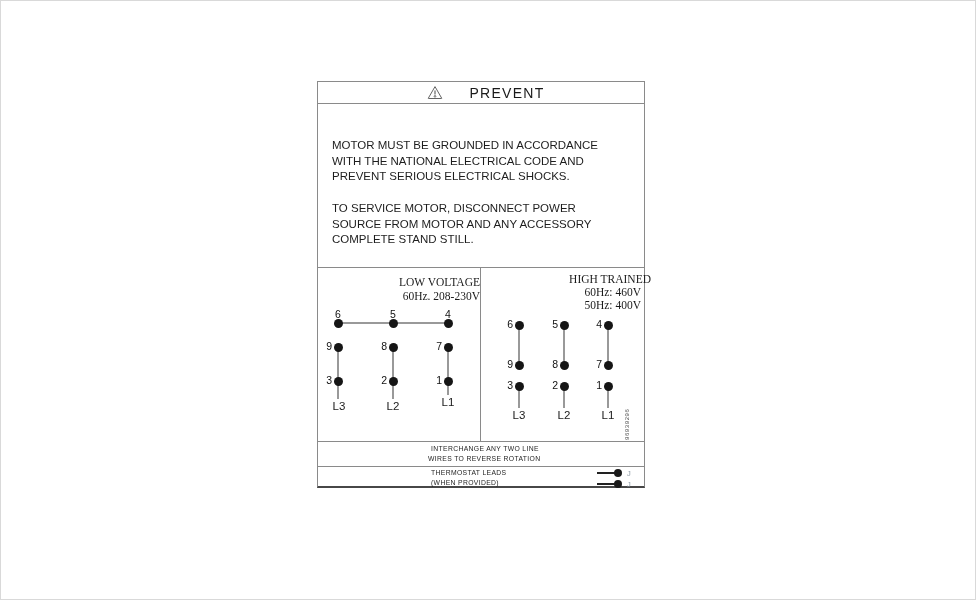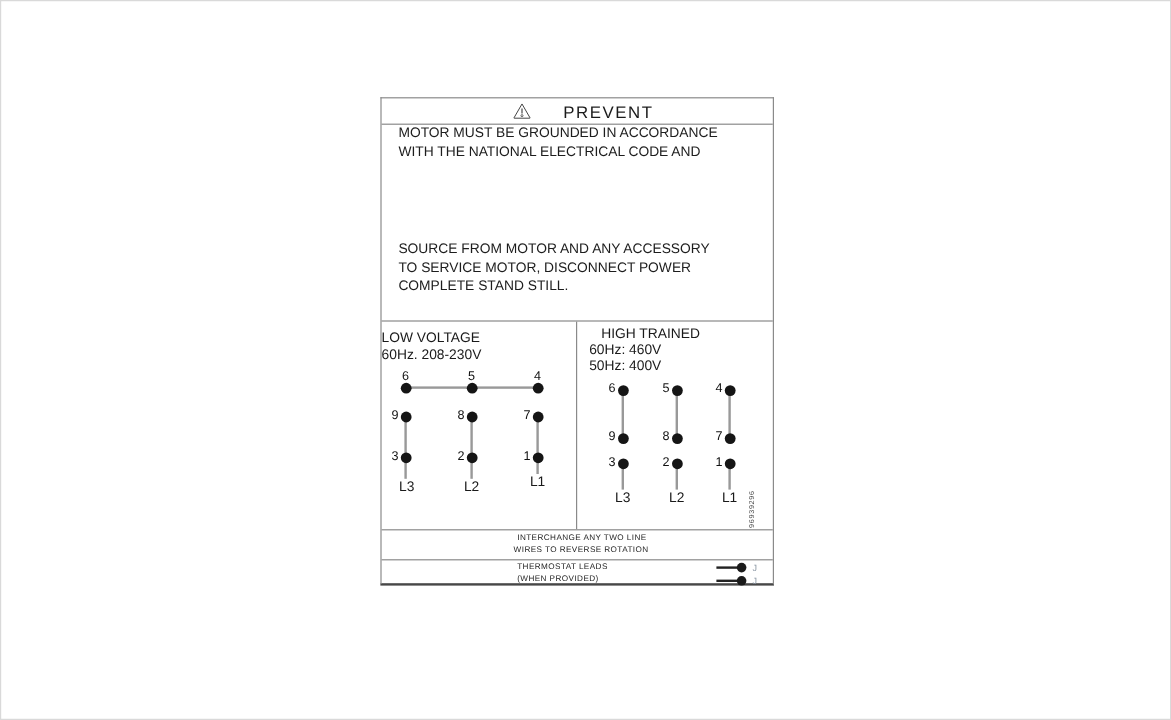--- a/index.html
+++ b/index.html
@@ -17,21 +17,21 @@
        display:flex;align-items:center;justify-content:center;padding-left:10px;box-sizing:border-box;}
   .hdr .title{font-size:14px;letter-spacing:1.3px;color:#1a1a1a;margin-left:26px;}
   .warn-icon{width:16px;height:15px;display:block;}
   
   .para{position:absolute;left:14px;width:300px;font-size:11.5px;line-height:15.6px;color:#1d1d1d;}
   
   .volt{position:absolute;left:0;top:185px;width:326px;height:174px;border-top:1px solid #8a8a8a;}
   .panel{position:absolute;top:0;height:173px;}
   .panel.low{left:0;width:162px;border-right:1px solid #8a8a8a;}
   .panel.high{left:163px;width:163px;}
-  .vtitle,.vsub{position:absolute;text-align:left;color:#1a1a1a;}
+  .vtitle,.vsub{position:absolute;text-align:right;color:#1a1a1a;font-family:Liberation Serif, serif;}
   .vtitle{font-size:11.5px;}
   .vsub{font-size:11.5px;}
   .tnum{position:absolute;font-size:10.5px;line-height:11px;color:#111;width:22px;text-align:center;}
   .tnum.side{width:13px;text-align:right;}
   .dot{position:absolute;width:9px;height:9px;border-radius:50%;background:#151515;}
   .hline{position:absolute;height:1.5px;background:#999;}
   .vline{position:absolute;width:1.5px;background:#999;}
   .llabel{position:absolute;width:24px;text-align:center;font-size:11.5px;color:#1a1a1a;}
   .pn{
     position:absolute;left:143px;top:120px;height:52px;width:9px;
@@ -53,27 +53,28 @@
 
   <div class="hdr">
     <svg class="warn-icon" viewBox="0 0 24 22">
       <path d="M12 2.2 L22 19.5 Q22.3 20 21.6 20 L2.4 20 Q1.7 20 2 19.5 Z" fill="none" stroke="#2b2b2b" stroke-width="1.1" stroke-linejoin="round"></path>
       <line x1="12" y1="8" x2="12" y2="14" stroke="#2b2b2b" stroke-width="1.3"></line>
       <circle cx="12" cy="16.8" r="1.3" fill="none" stroke="#2b2b2b" stroke-width="0.9"></circle>
     </svg>
     <div class="title">PREVENT</div>
   </div>
 
-  <div class="para" style="top:22px;">
+  <div class="para" style="top:56px;">
     <div>MOTOR MUST BE GROUNDED IN ACCORDANCE</div>
     <div>WITH THE NATIONAL ELECTRICAL CODE AND</div>
+    <div>PREVENT SERIOUS ELECTRICAL SHOCKS.</div>
   </div>
   <div class="para" style="top:119px;">
+    <div>TO SERVICE MOTOR, DISCONNECT POWER</div>
     <div>SOURCE FROM MOTOR AND ANY ACCESSORY</div>
-    <div>TO SERVICE MOTOR, DISCONNECT POWER</div>
     <div>COMPLETE STAND STILL.</div>
   </div>
 
   <div class="volt">
 
     <div class="panel low">
       <div class="vtitle" style="left:0;top:8px;width:162px;">LOW VOLTAGE</div>
       <div class="vsub" style="left:0;top:22px;width:162px;">60Hz. 208-230V</div>
 
       <div class="tnum" style="left:9px;top:41px;">6</div>

